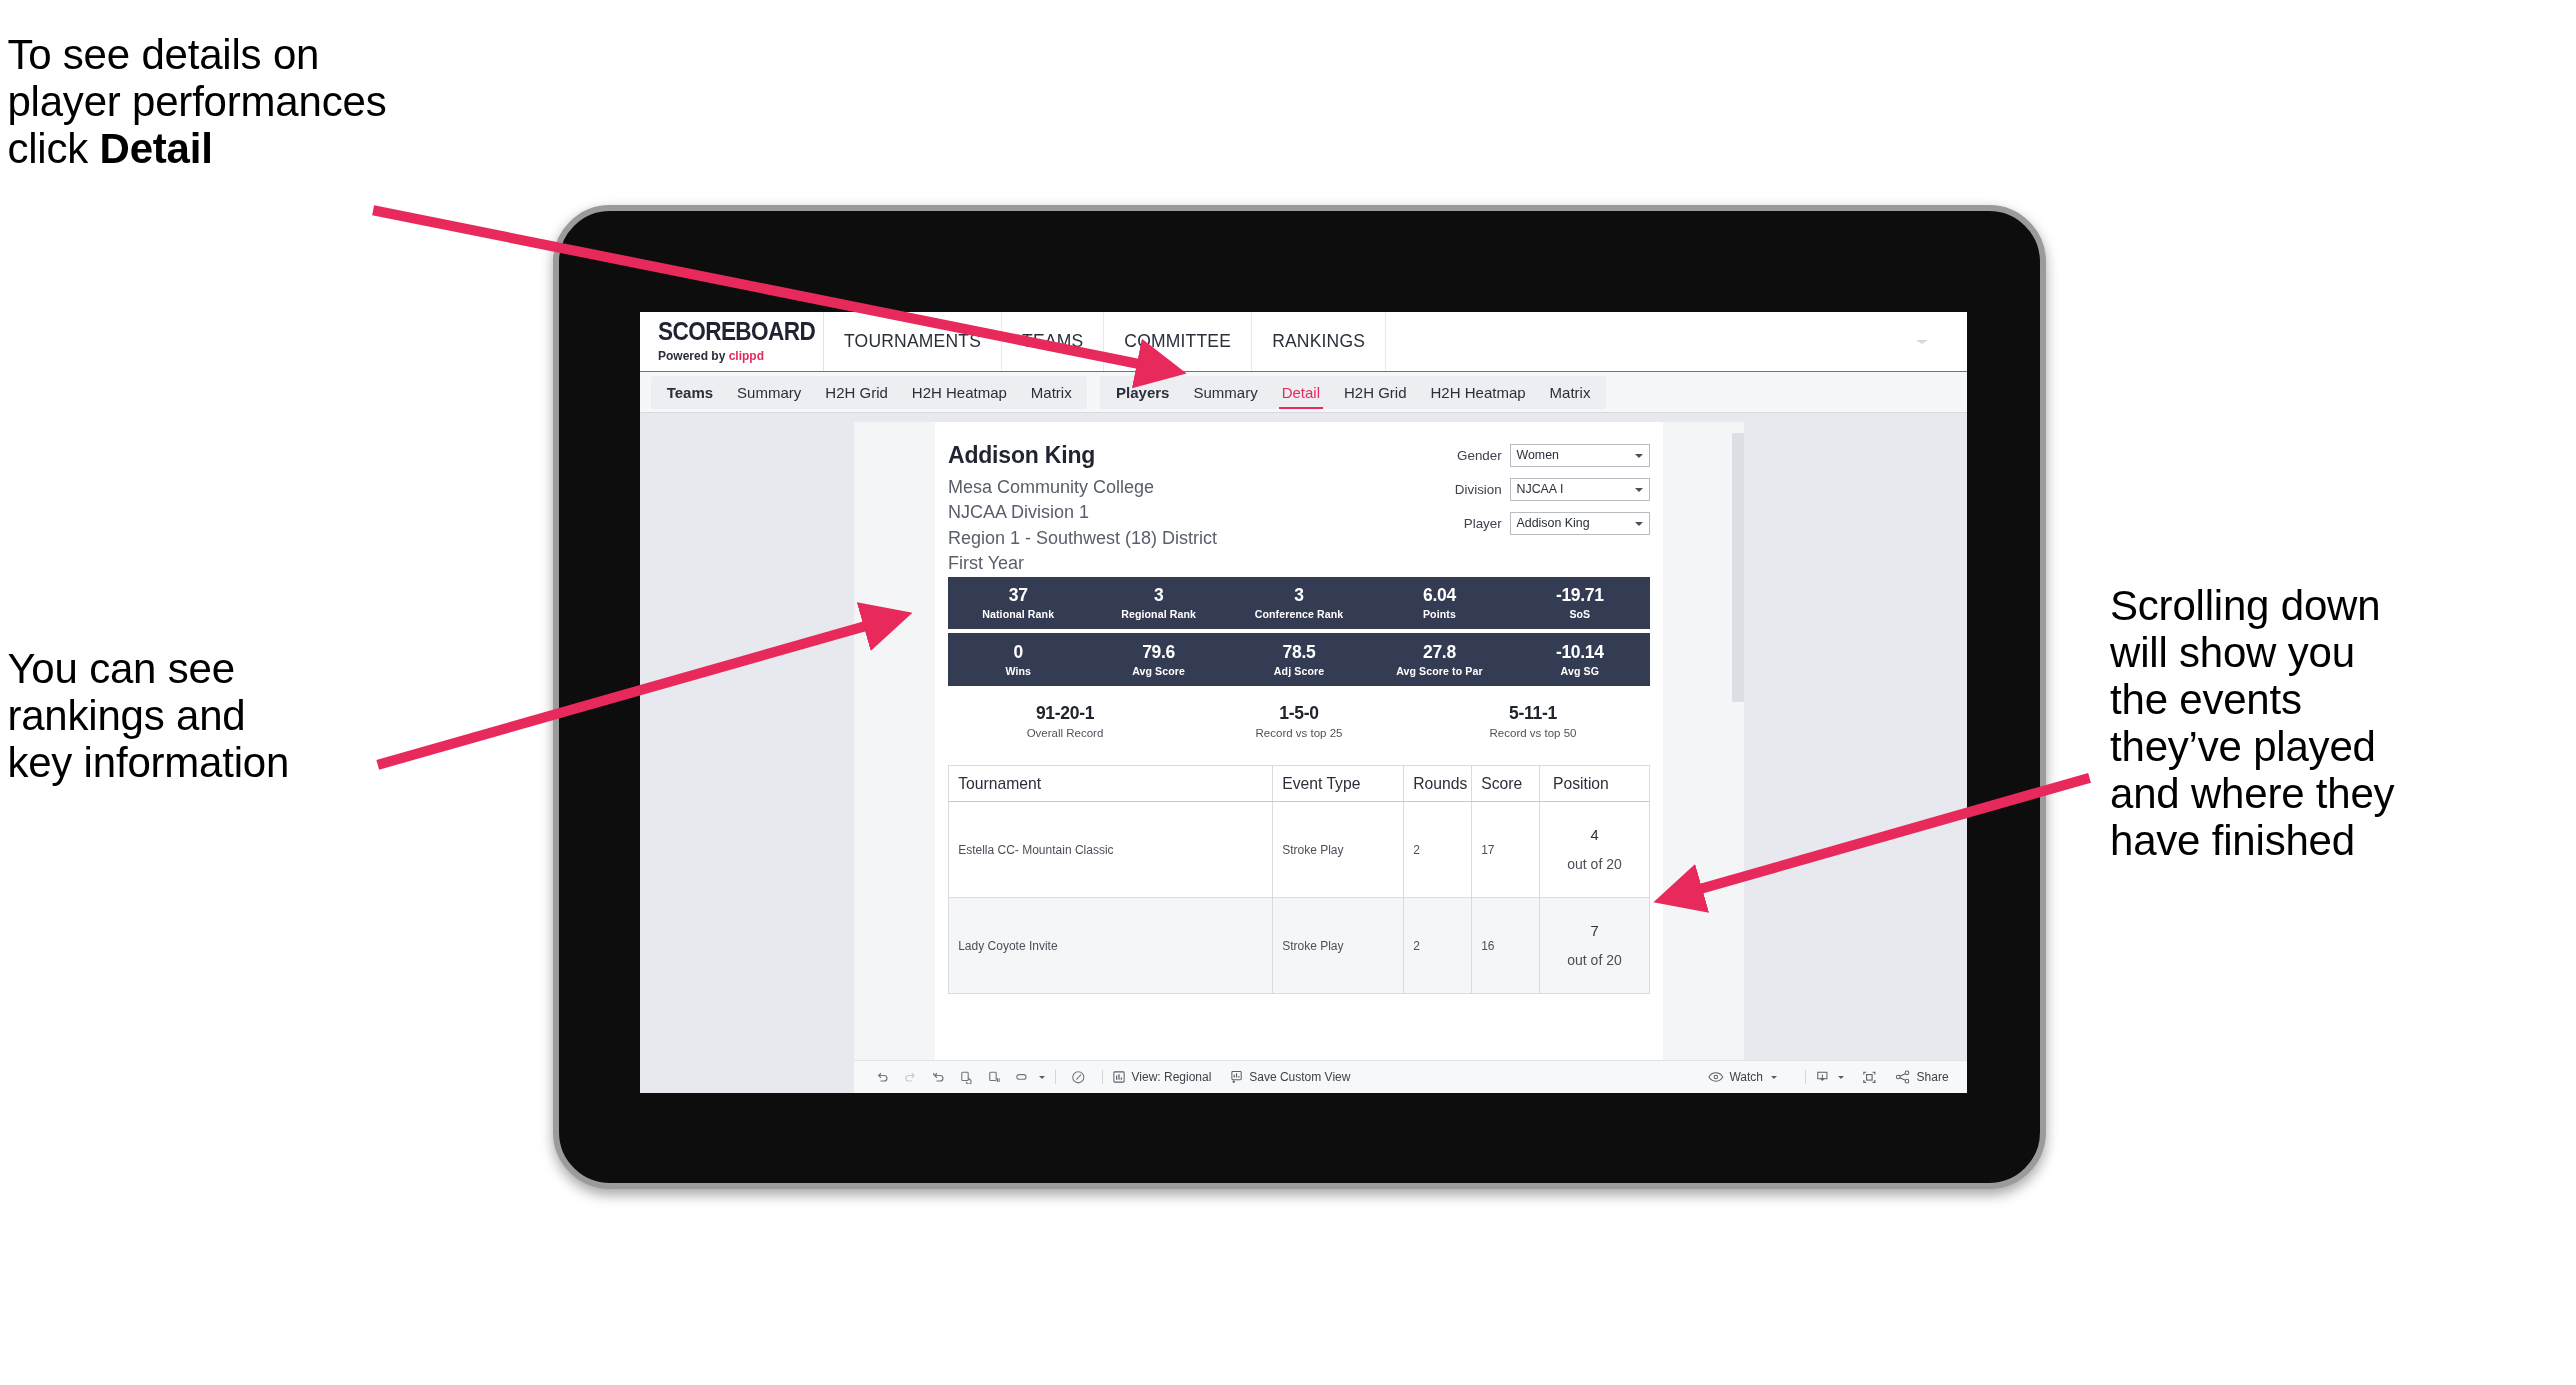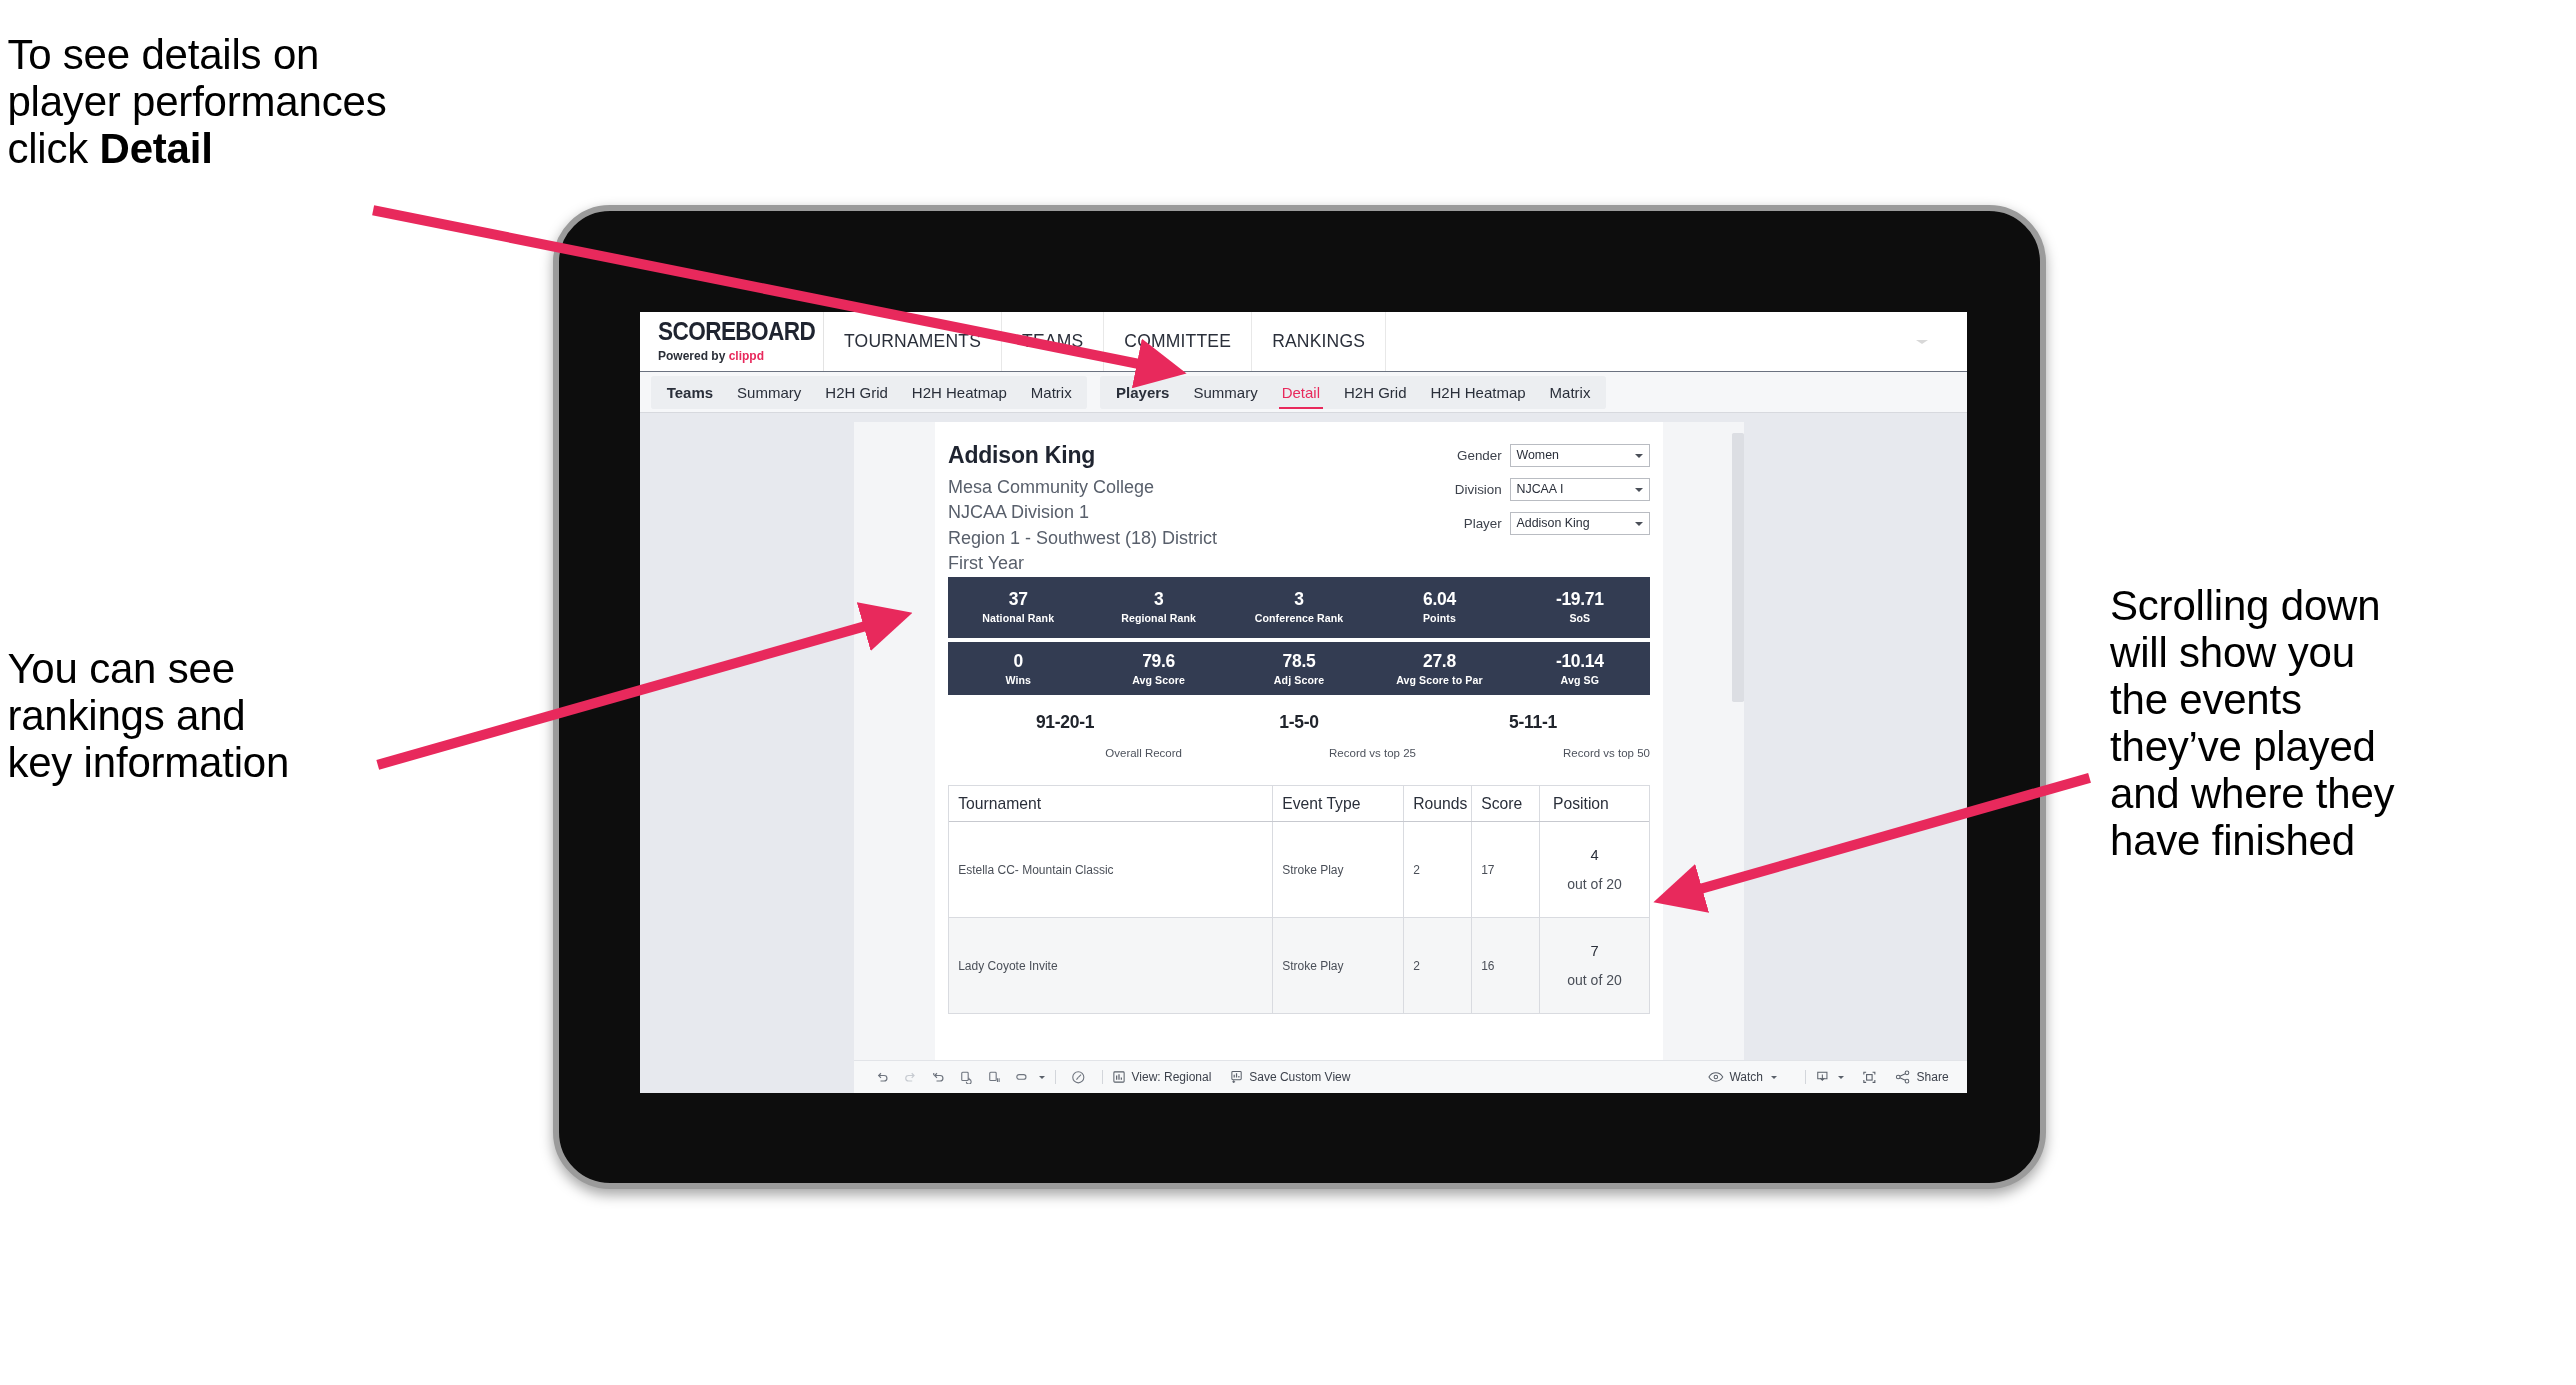--- a/index.html
+++ b/index.html
@@ -183,35 +183,35 @@
     border-left: 4.6px solid transparent;
     border-right: 4.6px solid transparent;
     border-top: 4.6px solid #4a4f58;
   }
 
   
   .statbar {
     margin: 0 13px;
     background: #333c52;
     display: flex;
-    height: 61px;
+    height: 52px;
     align-items: center;
   }
   .statbar.second { margin-top: 4.6px; height: 53px; }
   .stat { flex: 1; text-align: center; color: #ffffff; }
   .stat-val { font-size: 17.5px; font-weight: 700; line-height: 1.05; letter-spacing: -0.3px; }
   .stat-lbl { font-size: 10.6px; font-weight: 700; margin-top: 3.7px; letter-spacing: 0.1px; }
 
   
   .recordrow {
     display: flex; margin: 16.6px 13px 0 13px;
   }
   .rec { flex: 1; text-align: center; }
   .rec-val { font-size: 17.5px; font-weight: 700; color: #20242c; letter-spacing: -0.3px; }
-  .rec-lbl { font-size: 11.5px; color: #4d525c; margin-top: 14px; text-align: right; }
+  .rec-lbl { font-size: 11.5px; color: #4d525c; margin-top: 3px; }
 
   
   .tbl { margin: 26px 13px 0 13px; border: 0.9px solid #d9dbe0; border-bottom: none; }
   .tr { display: flex; }
   .tr.head { border-bottom: 0.9px solid #c7c9cf; }
   .tr.body { height: 96px; border-bottom: 0.9px solid #d9dbe0; }
   .tr.body.alt { background: #f5f6f7; }
   .td {
     border-right: 0.9px solid #d9dbe0;
     display: flex; align-items: center;

